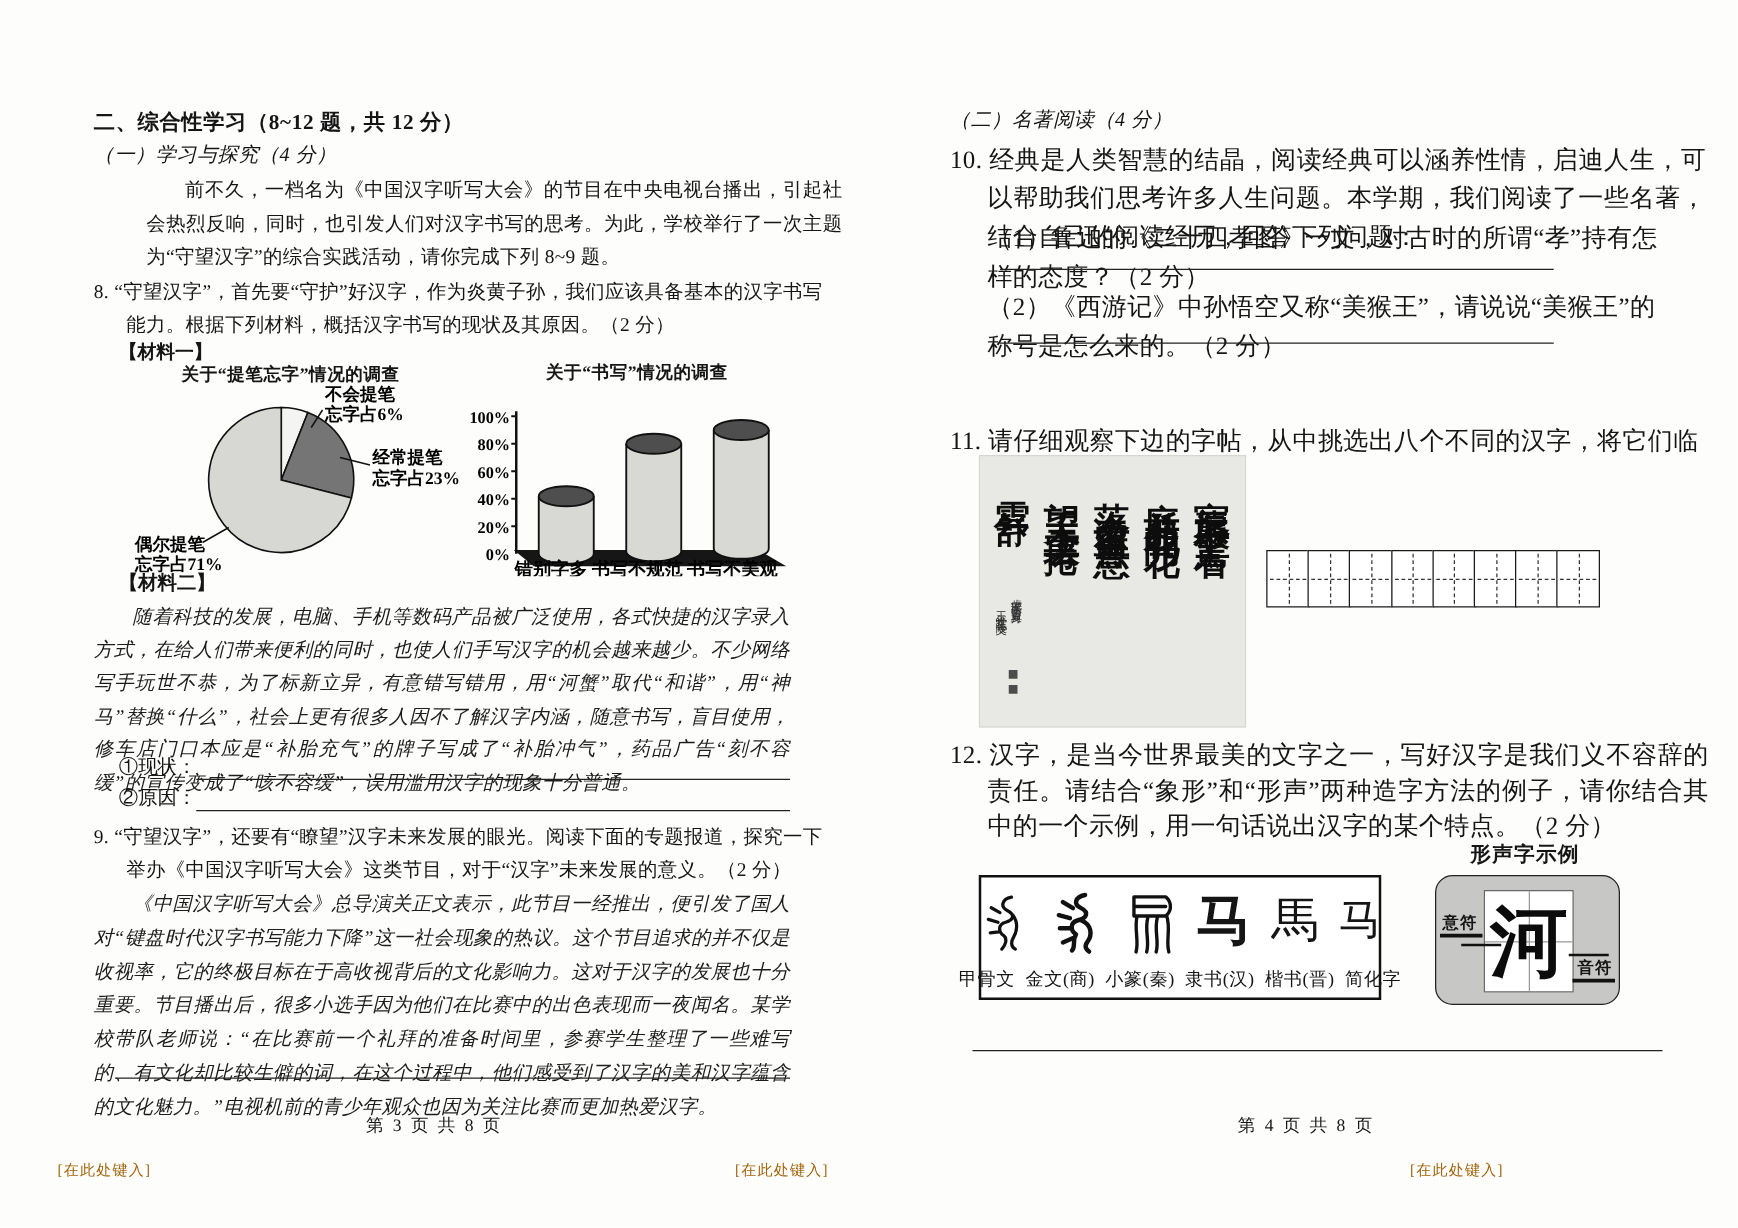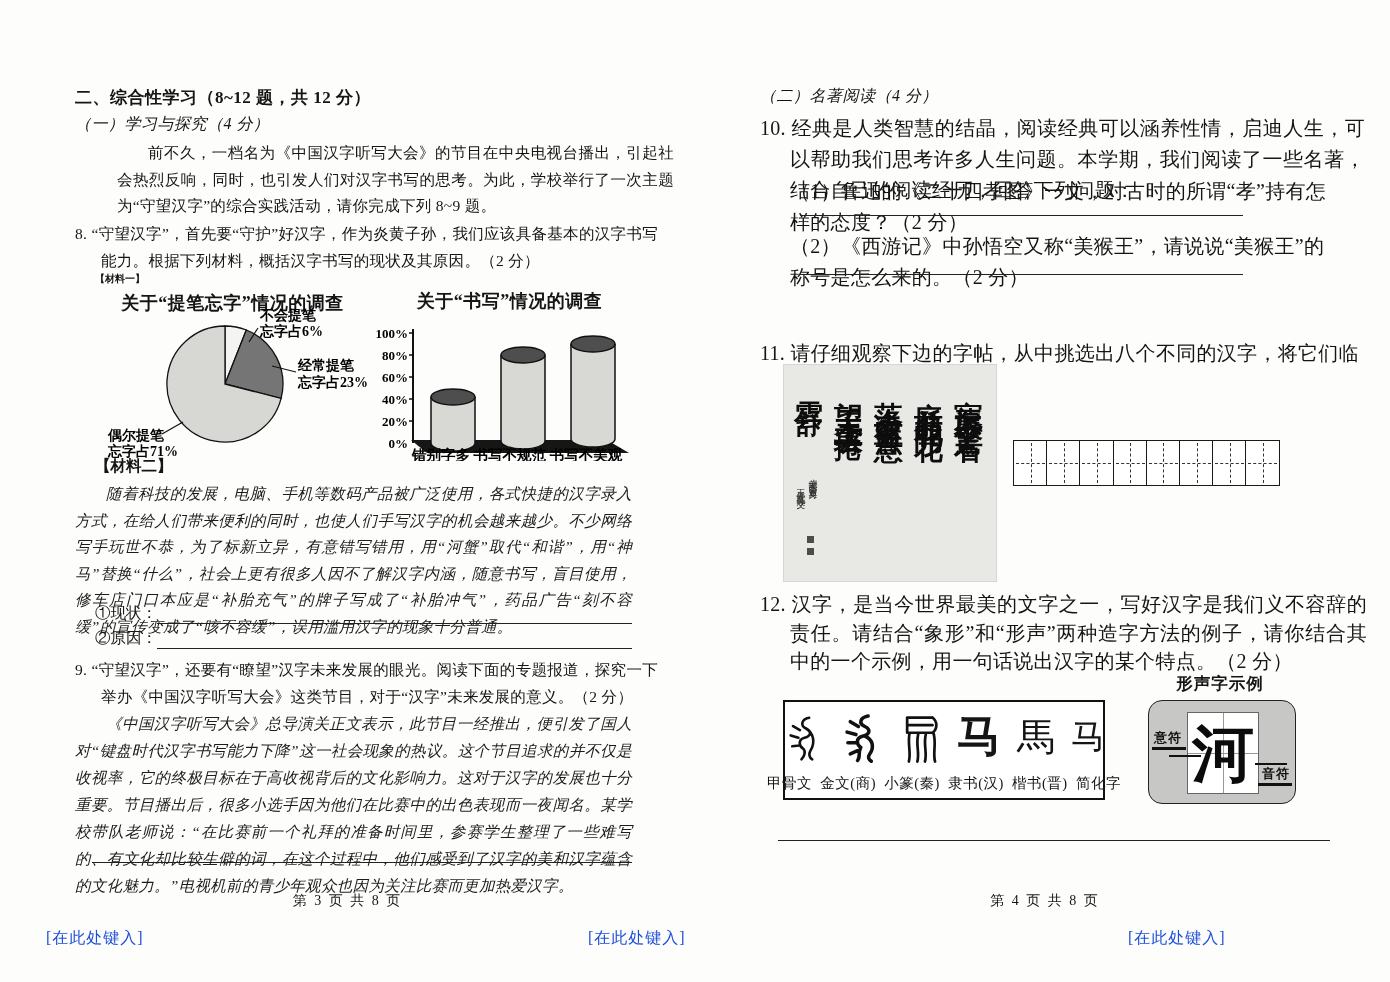--- a/index.html
+++ b/index.html
@@ -9,26 +9,26 @@
   .bold{font-weight:700;}
   .just{text-align:justify;text-justify:inter-ideograph;}
   .indent{text-indent:2em;}
   .hang{padding-left:26px;text-indent:-26px;}
   .hang2{padding-left:30px;text-indent:-30px;}
   .body-txt{font-size:15.5px;line-height:26.5px;letter-spacing:.3px;}
   .body-txt-r{font-size:20px;line-height:31px;letter-spacing:.3px;}
   .kaiti{font-style:italic;color:#1c1c1c;}
   .sec-h{font-size:17px;font-weight:700;letter-spacing:.5px;}
   .sub-h{font-size:16px;letter-spacing:.5px;font-style:italic;}
-  .chart-title{font-size:18px;font-weight:700;text-align:center;letter-spacing:.5px;}
+  .chart-title{font-size:14px;font-weight:700;text-align:center;letter-spacing:.5px;}
   .blank-row{display:flex;align-items:flex-end;font-size:15.5px;}
   .blank-line{flex:1;border-bottom:1.6px solid #222;height:18px;}
   .ans-line{border-bottom:1.8px solid #222;}
   .footer{font-size:14px;text-align:center;letter-spacing:2px;}
-  .type-here{font-size:16px;color:#1d4ed8;letter-spacing:1px;}
+  .type-here{font-size:12px;color:#a16207;letter-spacing:1px;}
   
   .callig{background:#e8e8e4;box-shadow:0 0 0 1px #d6d6d2 inset;}
   .callig-col{position:absolute;writing-mode:vertical-rl;font-size:29px;line-height:40px;
               font-weight:700;letter-spacing:8px;color:#0d0d0d;font-family:"Liberation Serif",serif;}
   .callig-sig{position:absolute;writing-mode:vertical-rl;font-size:9px;color:#2a2a2a;letter-spacing:2px;}
   .seal{position:absolute;width:7px;height:7px;background:#4c4c4c;}
   
   .tzg-row{display:flex;}
   .tzg-cell{position:relative;width:33px;height:44px;border:1.8px solid #1a1a1a;margin-left:-1.8px;background:#fff;}
   .tzg-cell:first-child{margin-left:0;}
@@ -53,21 +53,21 @@
 
 <div id="canvas">
 
   <div class="abs sec-h" style="left:75px;top:86px;width:560px;">二、综合性学习（8~12 题，共 12 分）</div>
   <div class="abs sub-h" style="left:75px;top:114px;width:560px;">（一）学习与探究（4 分）</div>
 
   <div class="abs body-txt just indent" style="left:90px;top:140px;width:557px;margin-left:27px;">前不久，一档名为《中国汉字听写大会》的节目在中央电视台播出，引起社会热烈反响，同时，也引发人们对汉字书写的思考。为此，学校举行了一次主题为“守望汉字”的综合实践活动，请你完成下列 8~9 题。</div>
 
   <div class="abs body-txt just hang" style="left:75px;top:221px;width:557px;"><span>8.</span>&nbsp;<span>“守望汉字”，首先要“守护”好汉字，作为炎黄子孙，我们应该具备基本的汉字书写能力。根据下列材料，概括汉字书写的现状及其原因。（2 分）</span></div>
 
-  <div class="abs bold" style="left:95px;top:272px;font-size:10px;">【材料一】</div>
+  <div class="abs bold" style="left:95px;top:272px;font-size:15px;">【材料一】</div>
 
   <div class="abs chart-title" style="left:100px;top:291px;width:265px;">关于“提笔忘字”情况的调查</div>
   <svg class="abs" style="left:100px;top:306px;" width="270" height="152" viewBox="0 0 270 152">
 
     <path d="M125 78 L125 20 A58 58 0 0 1 146.3 24.0 Z" fill="#f4f4f2" stroke="#111" stroke-width="1.3"></path>
     <path d="M125 78 L146.3 24.0 A58 58 0 0 1 181.1 92.4 Z" fill="#757575" stroke="#111" stroke-width="1.3"></path>
     <path d="M125 78 L181.1 92.4 A58 58 0 1 1 125 20 Z" fill="#d7d7d4" stroke="#111" stroke-width="1.3"></path>
     <line x1="149" y1="36" x2="158" y2="22" stroke="#111" stroke-width="1.2"></line>
     <line x1="172" y1="60" x2="196" y2="66" stroke="#111" stroke-width="1.2"></line>
     <line x1="83" y1="116" x2="62" y2="128" stroke="#111" stroke-width="1.2"></line>

